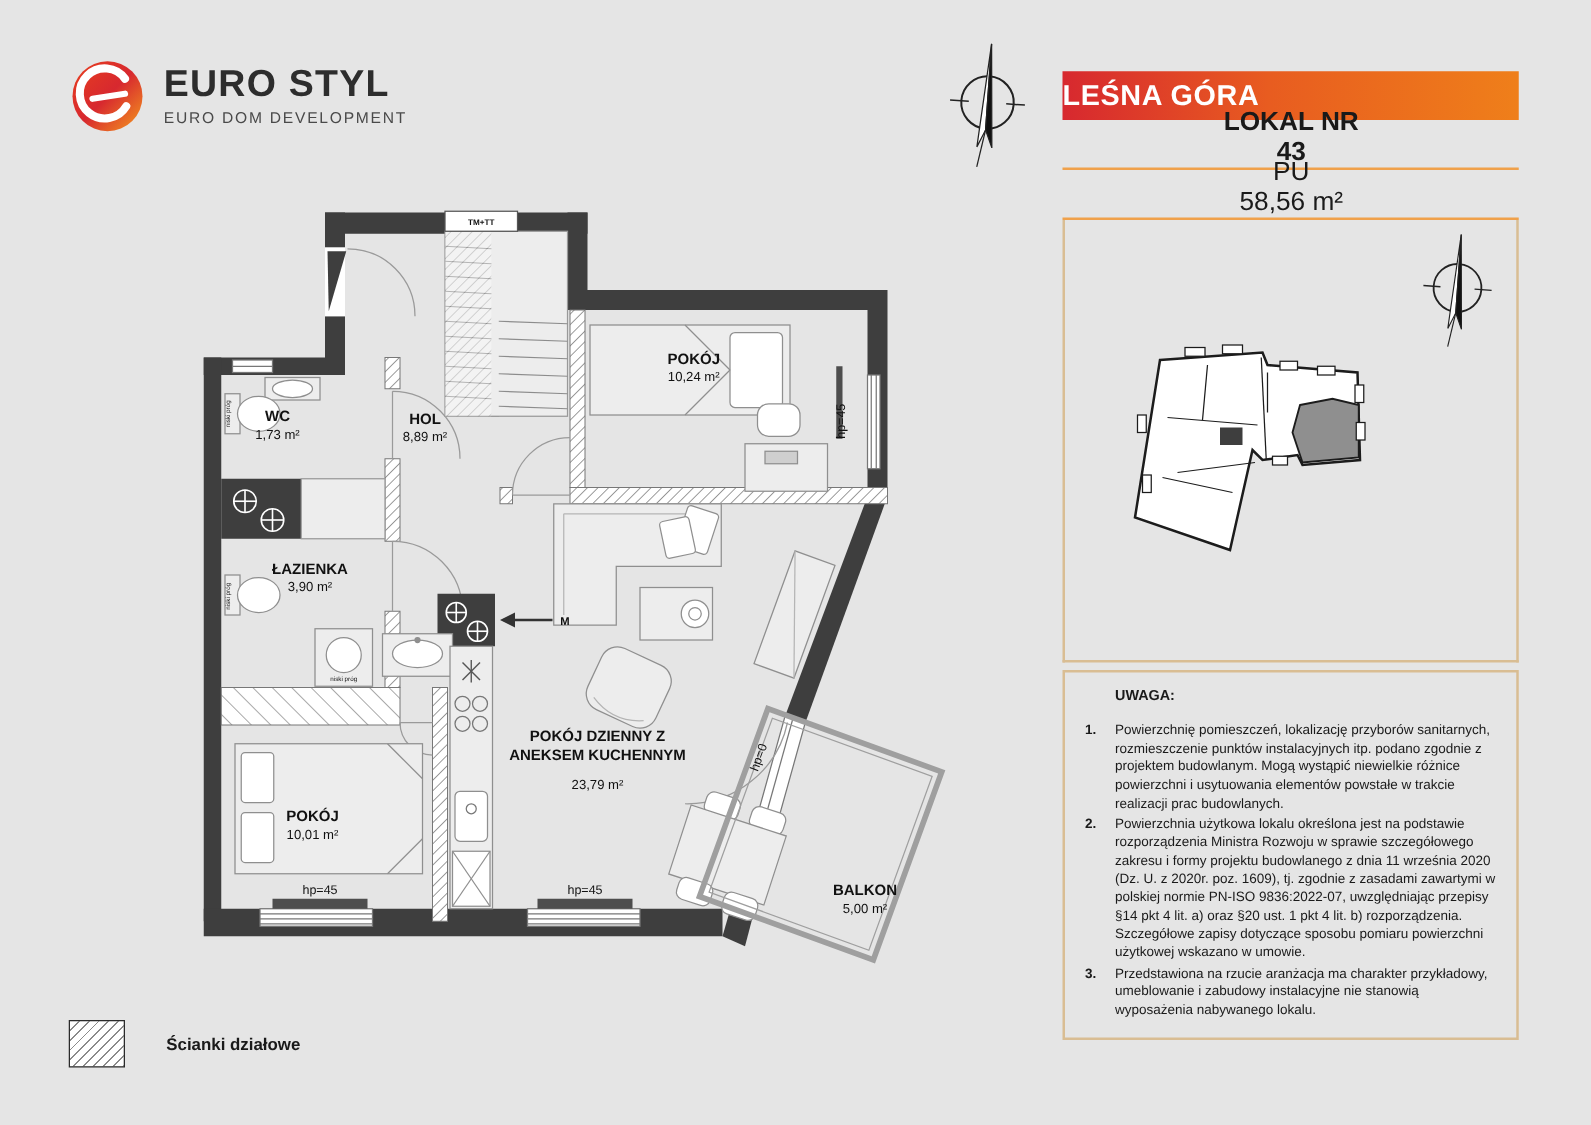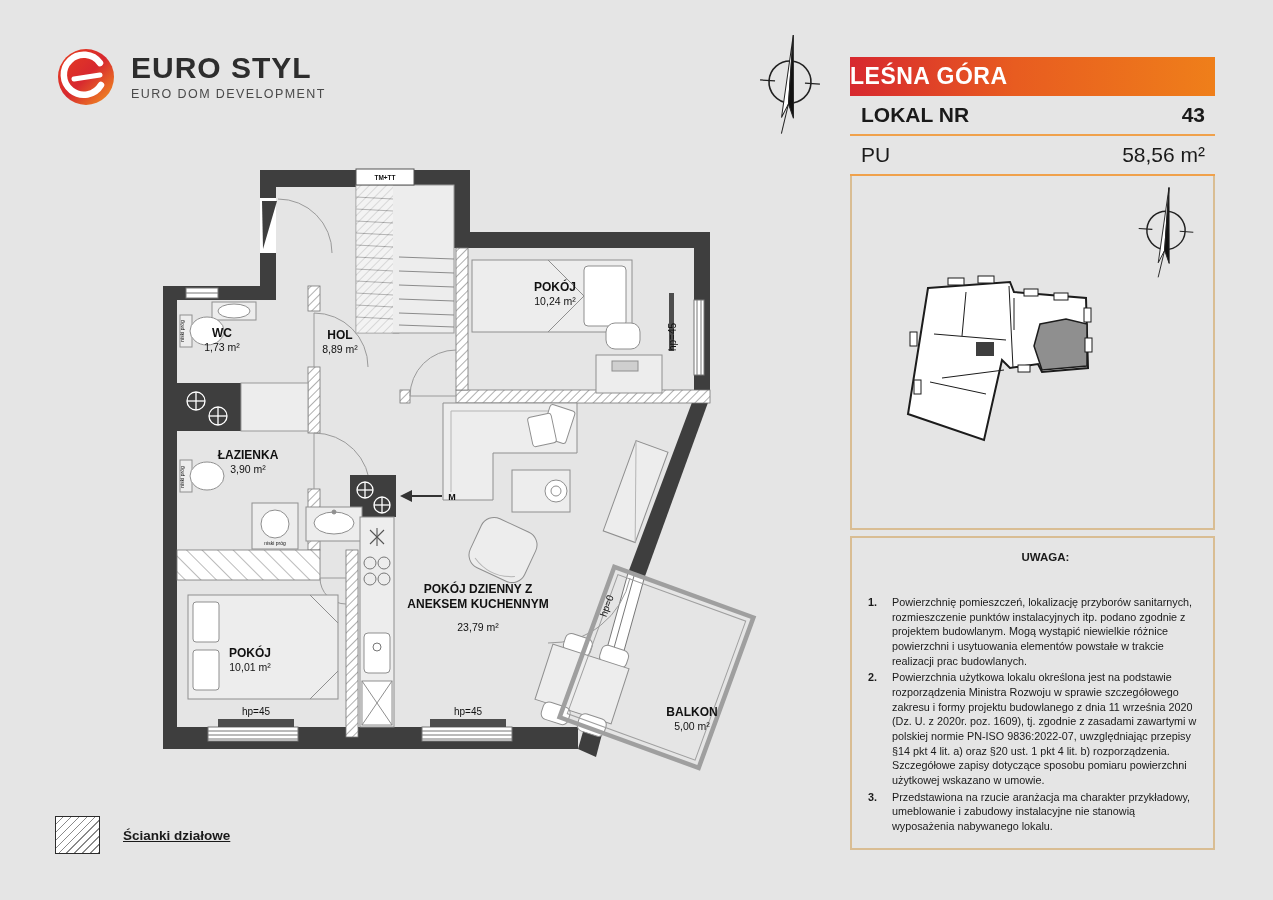--- a/index.html
+++ b/index.html
@@ -10,41 +10,41 @@
   
   .logo { position:absolute; left:55px; top:46px; display:flex; align-items:flex-start; }
   .logo-text { margin-left:14px; padding-top:6px; }
   .logo-title { font-size:30px; font-weight:bold; letter-spacing:1px; color:#2d2d2d; line-height:1.05; }
   .logo-sub { font-size:12.5px; letter-spacing:1.4px; color:#4a4a4a; margin-top:3px; }
 
   
   .right-panel { position:absolute; left:850px; top:57px; width:365px; }
   .project-bar { height:39px; background:linear-gradient(90deg,#d7282f 0%, #e85c20 45%, #ef7f1a 100%);
                  color:#fff; font-size:23px; font-weight:bold; line-height:39px; letter-spacing:.5px; }
-  .info-row { height:40px; display:flex; justify-content:space-between; align-items:center;
-              border-bottom:2px solid #f0a14b; font-size:21px; padding:0 10px 0 11px; }
+  .info-row { height:40px; display:flex; justify-content:flex-end; align-items:center;
+              border-bottom:2px solid #f0a14b; font-size:21px; padding:0 10px 0 11px;flex-direction:column; }
   .info-row .lbl, .info-row .val { white-space:nowrap; }
   .info-row.bold .lbl, .info-row.bold .val { font-weight:bold; }
   .map-box { position:relative; height:354px; border:2px solid #d9bd93; border-top:none; }
   .map-box .compass { position:absolute; top:6px; right:16px; }
   .map-box .bmap { position:absolute; left:38px; top:96px; }
   .notes-box { margin-top:6px; border:2px solid #d9bd93; padding:13px 14px 12px 16px; min-height:232px; }
-  .notes-title { font-size:11.5px; font-weight:bold; margin:0 0 32px 24px;text-align:center; }
+  .notes-title { font-size:11.5px; font-weight:bold; margin:0 0 14px 24px; }
   .note { display:flex; font-size:10.8px; line-height:1.36; margin-bottom:2px; }
   .note .num { width:24px; flex:0 0 24px; font-weight:bold; }
   .note .txt { flex:1; }
 
   
   .compass-top { position:absolute; left:756px; top:30px; }
 
   
   .legend { position:absolute; left:55px; top:816px; display:flex; align-items:center; }
   .legend-swatch { width:45px; height:38px; border:1.5px solid #2b2b2b;
                    background:repeating-linear-gradient(135deg,#ffffff 0 4.5px,#8a8a8a 4.5px 5.6px); }
-  .legend-label { margin-left:23px; font-size:13.5px; font-weight:600; color:#1a1a1a;text-decoration:underline; }
+  .legend-label { margin-left:33px; font-size:13.5px; font-weight:600; color:#1a1a1a; }
 
   
   .plan { position:absolute; left:160px; top:165px; width:660px; height:620px; }
   svg text { font-family:"Liberation Sans", sans-serif; fill:#111; }
   .t-room { font-size:12px; font-weight:bold; }
   .t-area { font-size:10.5px; font-weight:normal; }
   .t-hp   { font-size:10px; }
   .t-tiny { font-size:6.5px; font-weight:bold; }
   .t-micro{ font-size:5px; }
   .t-vent { font-size:9px; font-weight:bold; }

